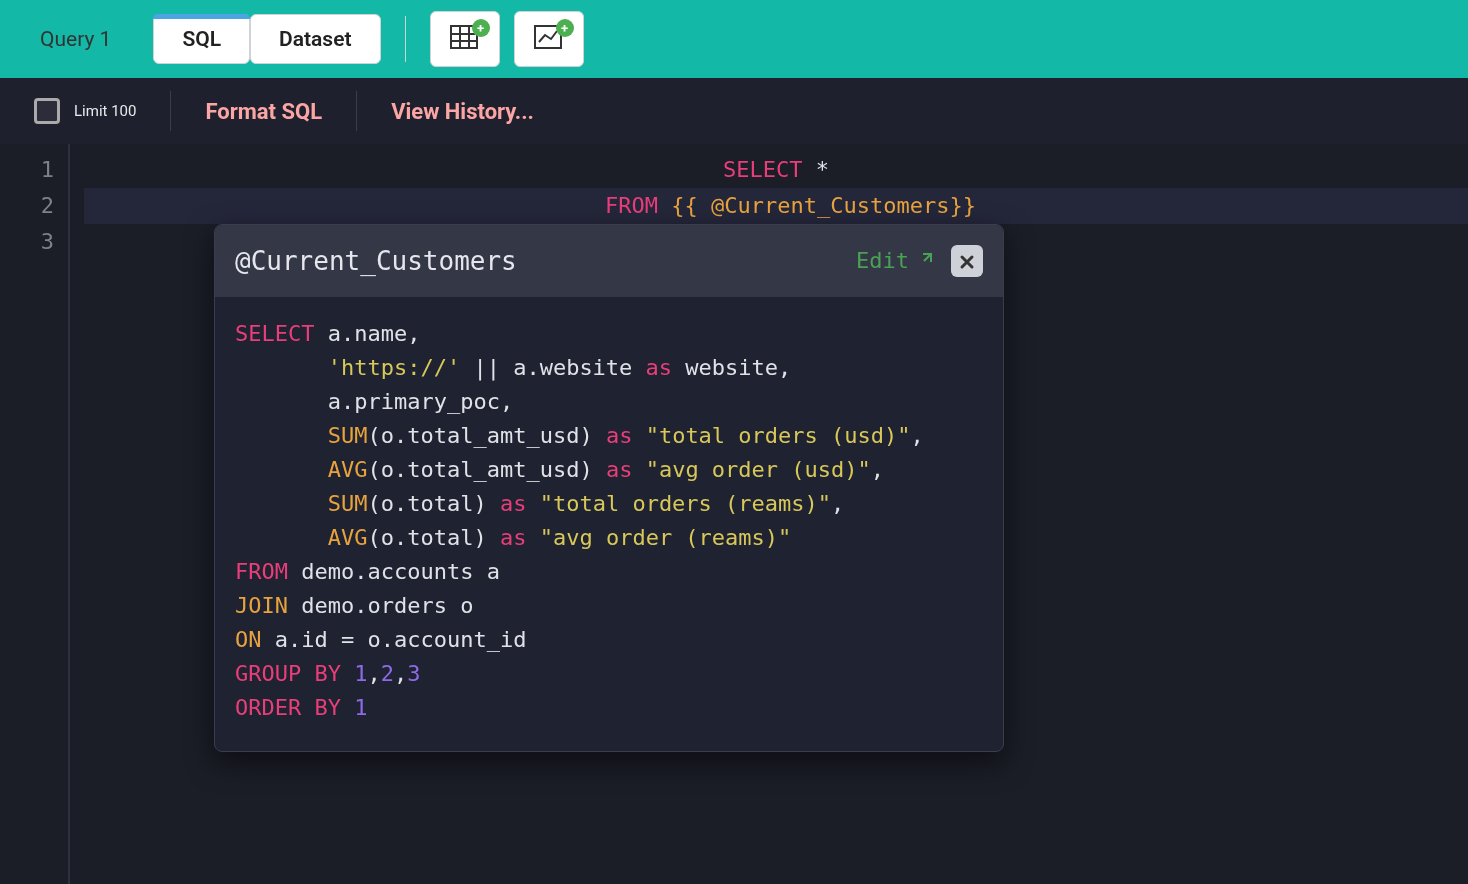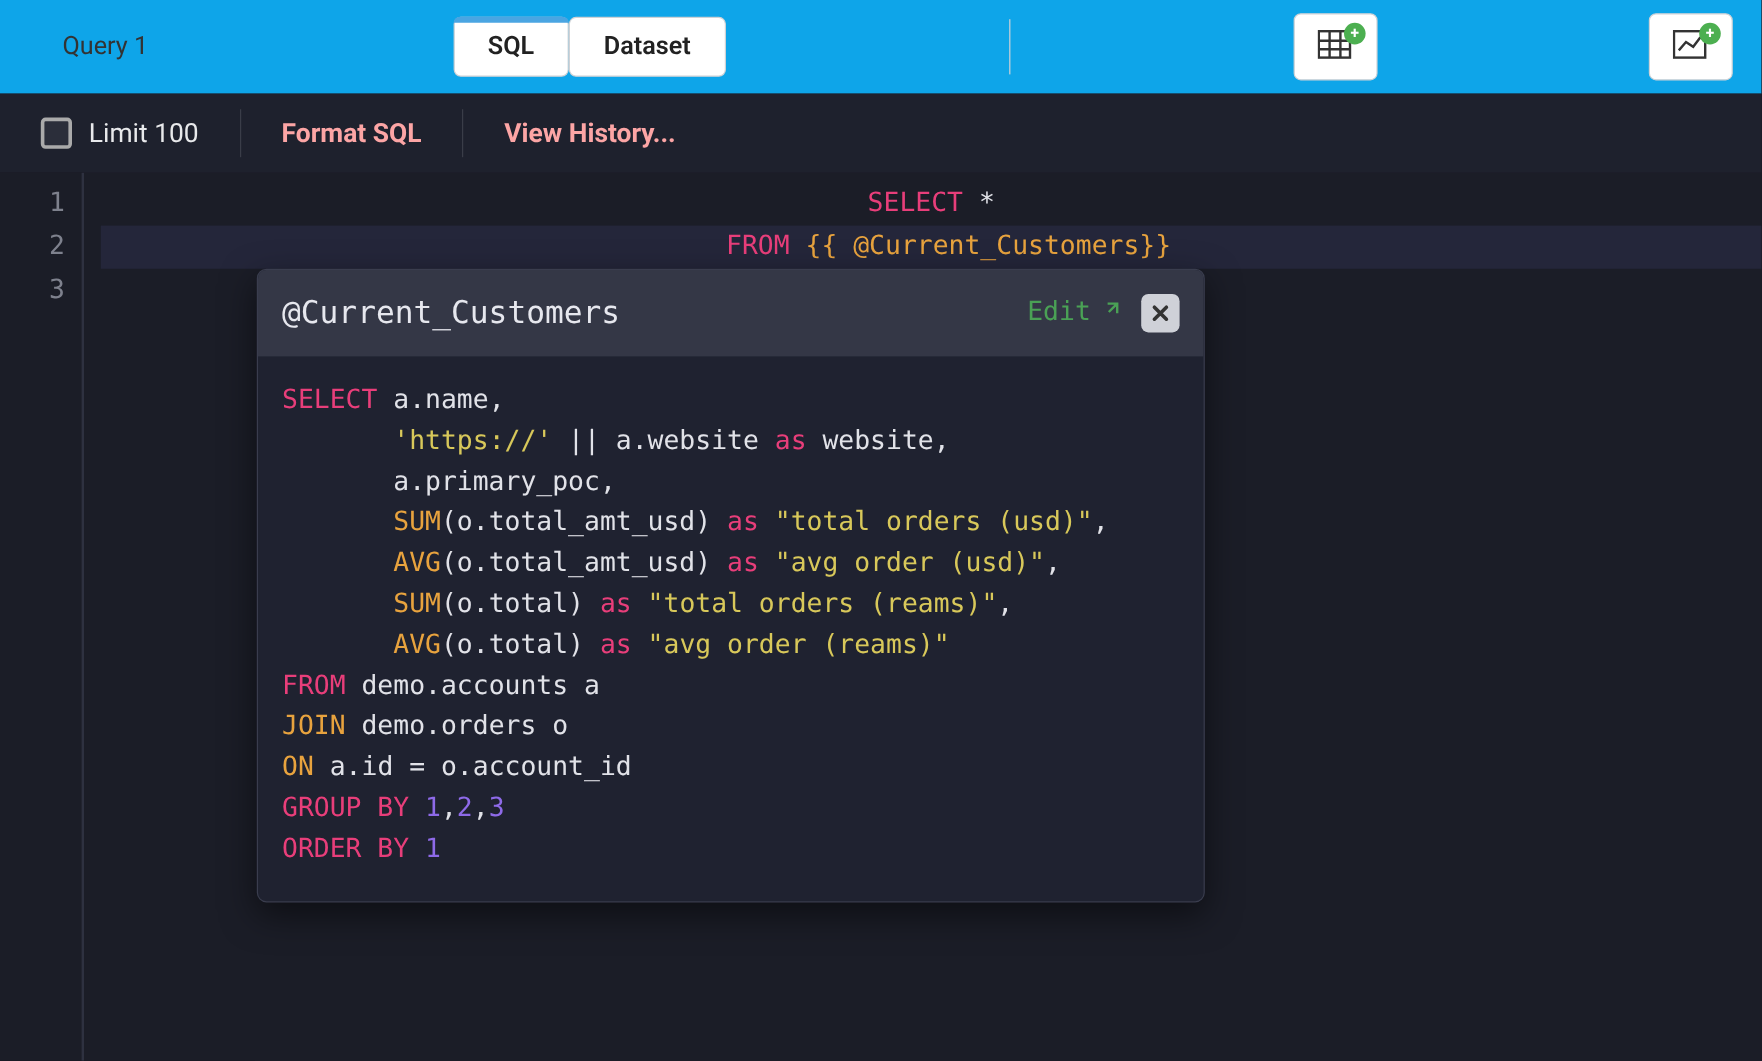--- a/index.html
+++ b/index.html
@@ -8,25 +8,24 @@
     width: 1468px;
     height: 884px;
     background: #1a1b26;
     overflow: hidden;
   }
 
   
   .top-tabs {
     display: flex;
     align-items: center;
-    background: #0ea5e9;
+    background: #14b8a6;
     height: 78px;
-    padding: 0 24px 0 24px;
+    padding: 0 24px 0 12px;
     gap: 14px;
-    justify-content: space-between;
   }
   .query-tab {
     color: #333;
     font-size: 21px;
     padding: 14px 28px;
     cursor: pointer;
   }
   .middle-tabs {
     display: flex;
     align-items: center;
@@ -114,21 +113,21 @@
     border-top: 10px solid transparent;
     border-bottom: 10px solid transparent;
     border-left: 16px solid #fff;
   }
   .limit-wrap {
     display: flex;
     align-items: center;
     gap: 14px;
     margin-left: 22px;
     color: #e8e9eb;
-    font-size: 22px;
+    font-size: 15px;
   }
   .chk {
     width: 26px;
     height: 26px;
     border: 3px solid #aaa;
     border-radius: 4px;
     background: #2b2e3a;
     cursor: pointer;
   }
   .tdiv-v {

